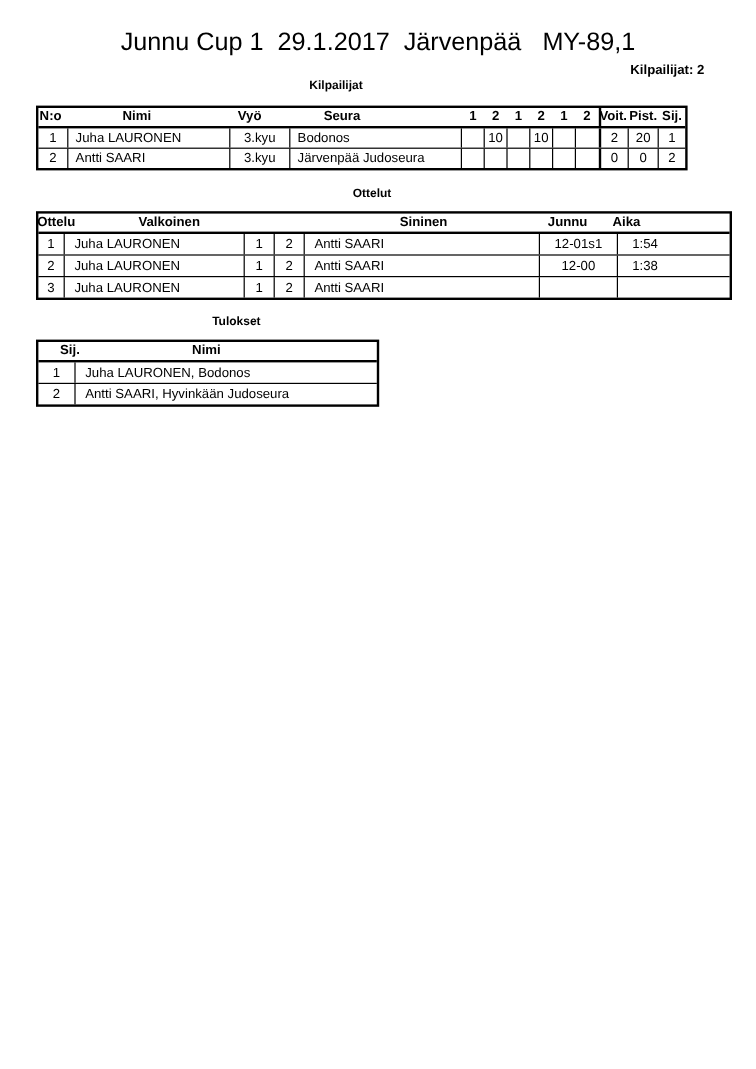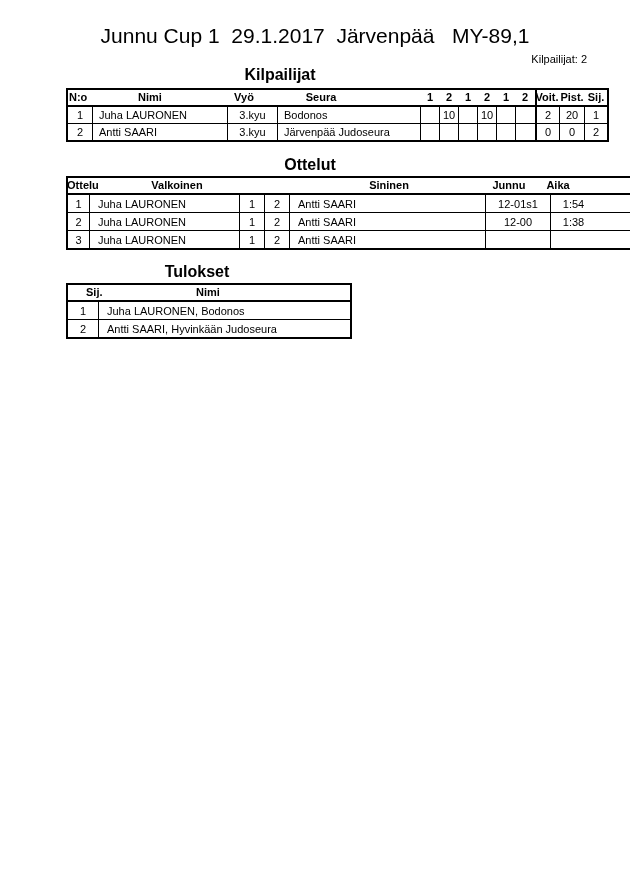--- a/index.html
+++ b/index.html
@@ -10,28 +10,28 @@
     color:#000;
   }
   .page { position:relative; width:630px; height:891px; background:#fff; overflow:hidden; }
 
   .main-title {
     position:absolute; top:24px; left:0; width:630px;
     text-align:center; font-size:21px; font-weight:normal; white-space:pre;
   }
   .count-label {
     position:absolute; top:53px; right:43px;
-    font-size:11px; font-weight:normal;
+    font-size:11px; font-weight:bold;
   }
   .section-title {
     position:absolute; transform:translateX(-50%);
-    font-size:16px; font-weight:bold; white-space:nowrap;padding-left:40px;
+    font-size:10px; font-weight:bold; white-space:nowrap;padding-left:40px;
   }
 
-  .tbl { position:absolute; border:2px solid #000; background:#fff;margin-left:36px; }
+  .tbl { position:absolute; border:2px solid #000; background:#fff; }
 
   .thead {
     position:relative; height:17px; border-bottom:2px solid #000;
     font-size:11px; font-weight:bold; line-height:15px;
   }
   .hl { position:absolute; top:0; transform:translateX(-50%); white-space:nowrap; }
   .hl.l { transform:none; }
   .hdiv { position:absolute; top:0; width:2px; height:15px; background:#000; }
 
   .trow { display:flex; height:17px; font-size:11px; }

